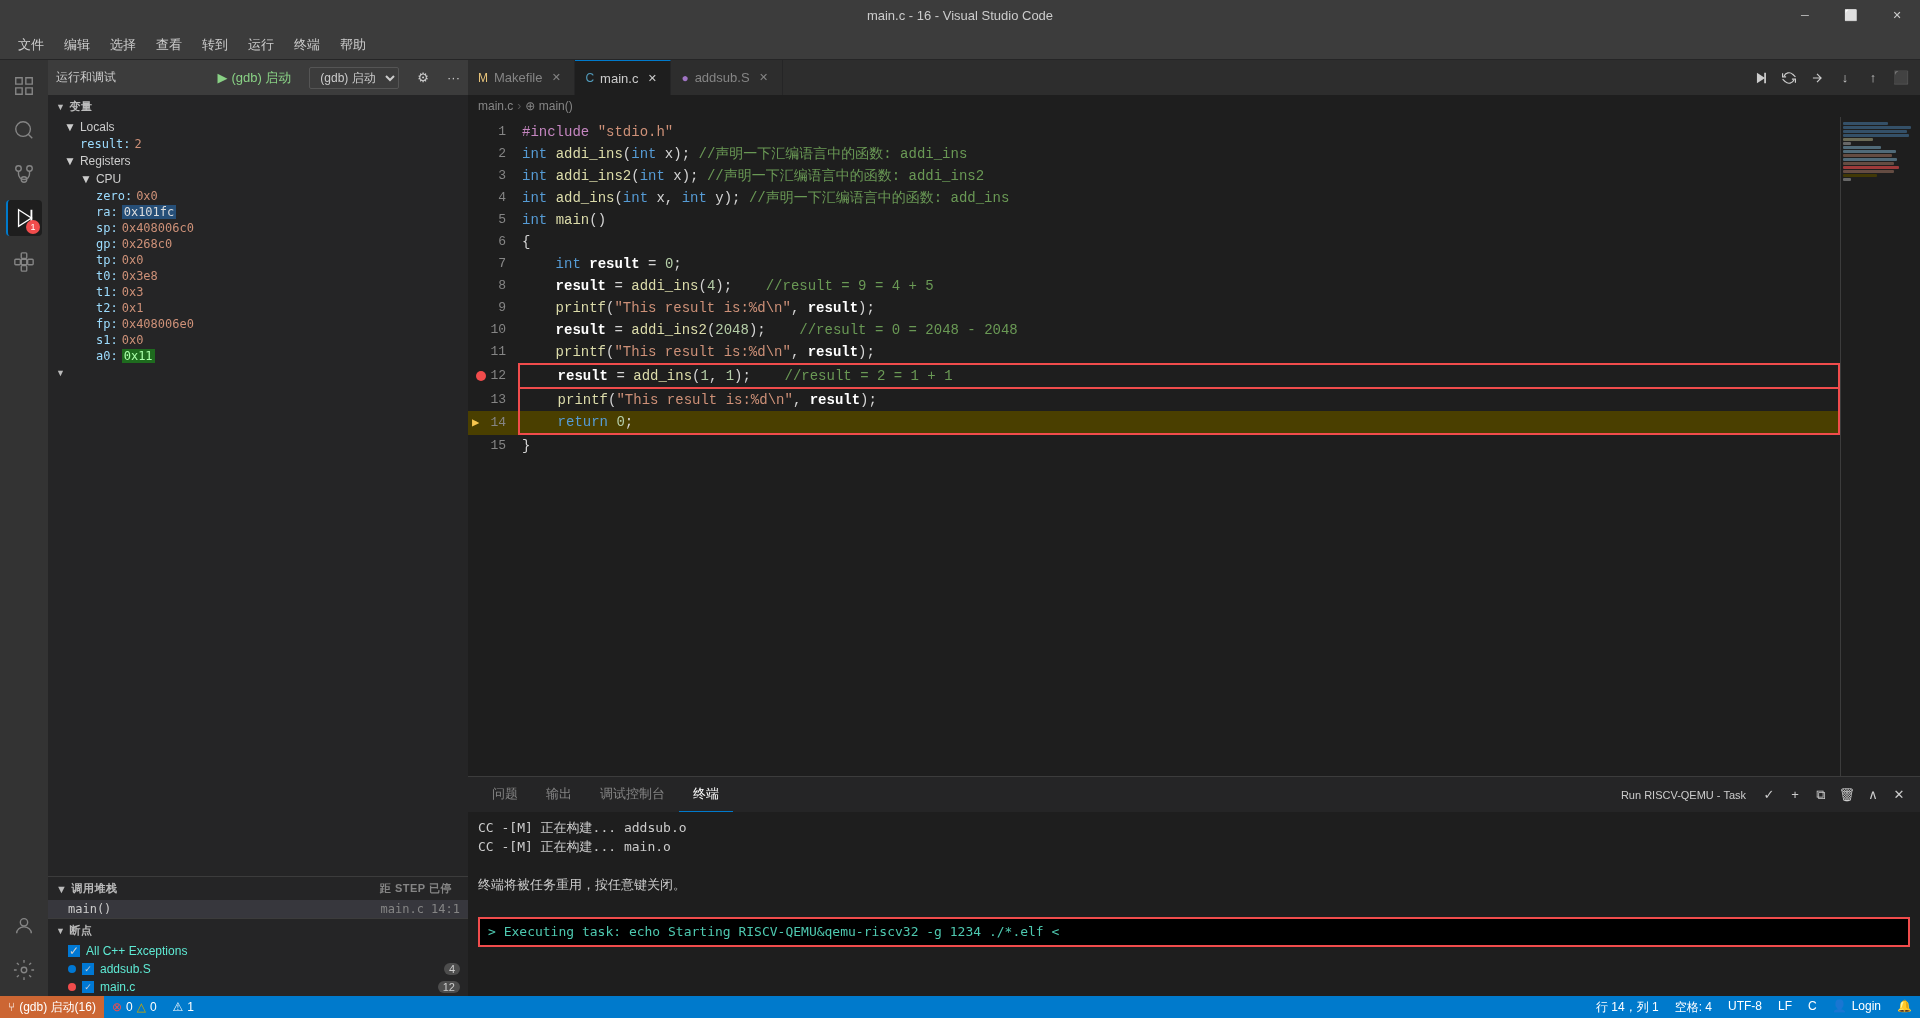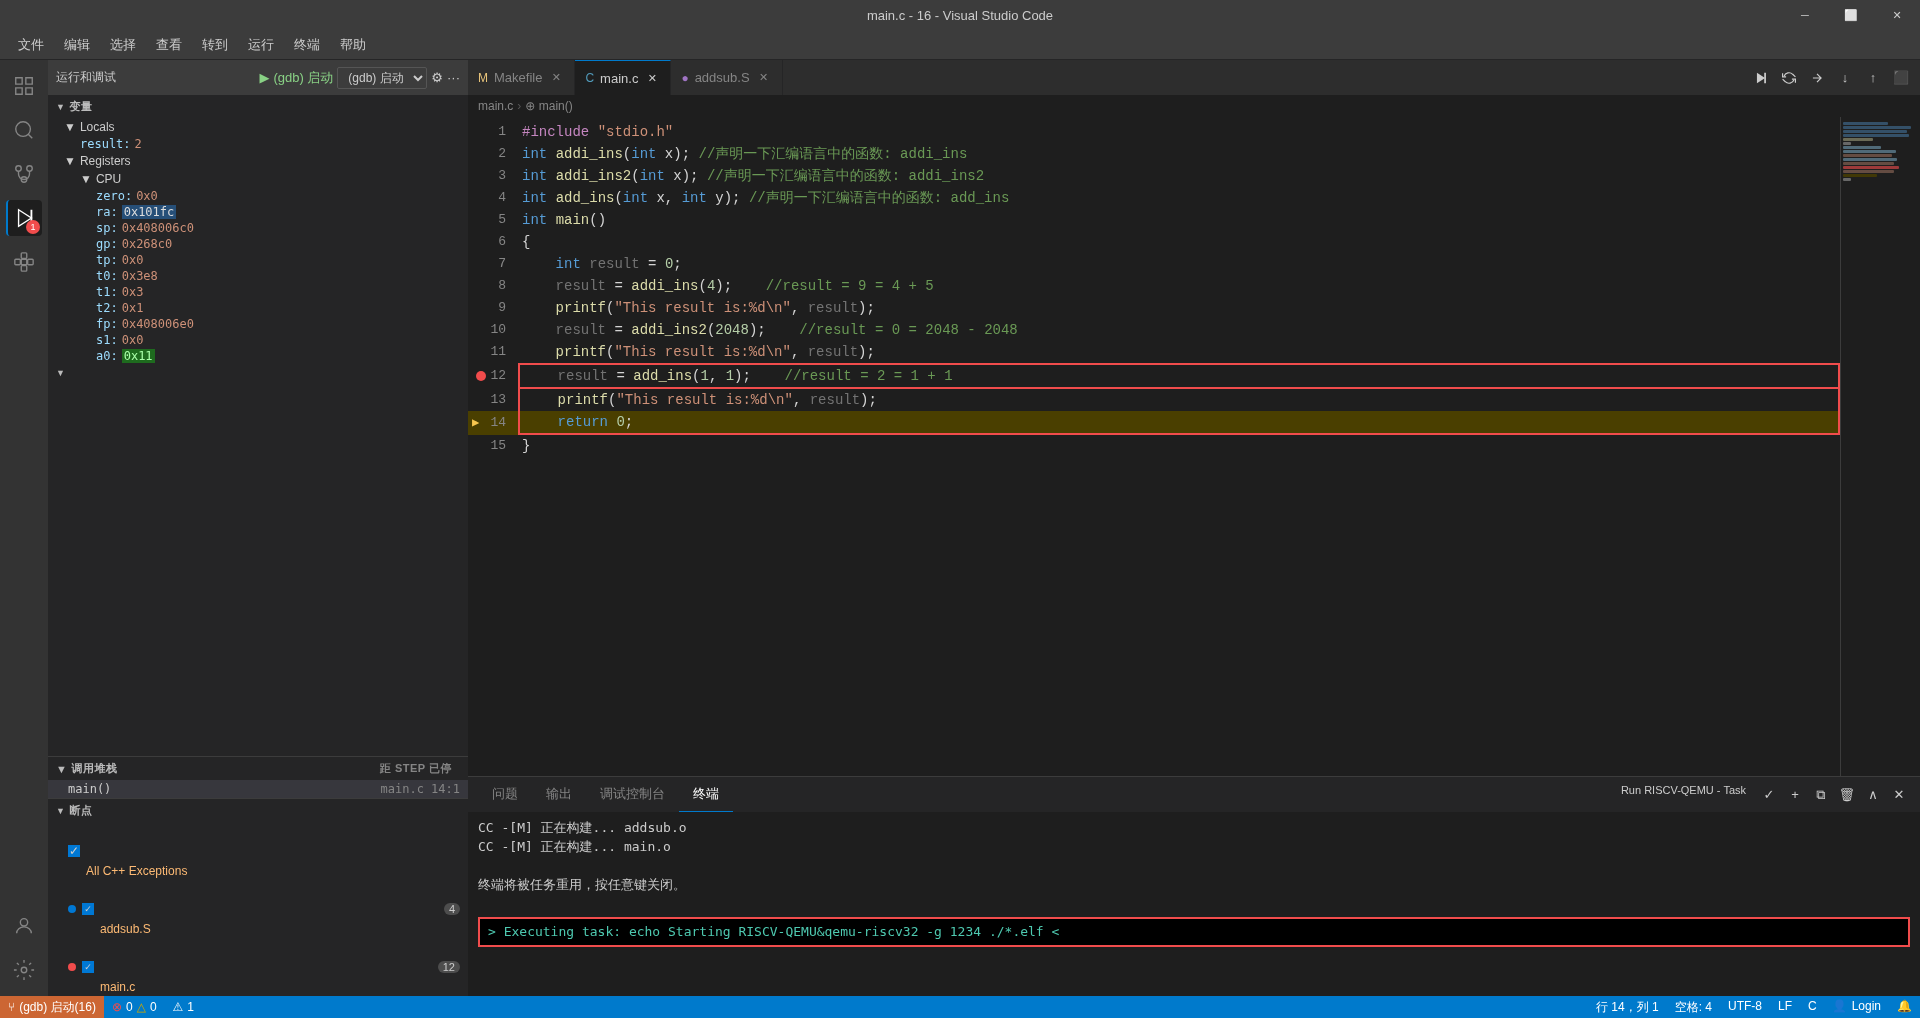--- a/index.html
+++ b/index.html
@@ -133,21 +133,21 @@
       overflow: hidden;
     }
 
     
     .debug-toolbar {
       background: #3c3c3c;
       height: 35px;
       display: flex;
       align-items: center;
       padding: 0 8px;
-      gap: 4px;
+      gap: 18px;
       flex-shrink: 0;
     }
     .debug-title {
       font-size: 12px;
       color: #cccccc;
       flex: 1;
     }
     .debug-run-btn {
       background: transparent;
       border: none;
@@ -282,21 +282,21 @@
       flex-shrink: 0;
     }
     .bp-dot {
       width: 8px;
       height: 8px;
       border-radius: 50%;
       background: #f14c4c;
       flex-shrink: 0;
     }
     .bp-dot.blue { background: #0078d4; }
-    .bp-name { color: #fdba74; margin-top: 40px; }
+    .bp-name { color: #5eead4; }
     .bp-count {
       margin-left: auto;
       background: #4d4d4d;
       color: #cccccc;
       border-radius: 8px;
       padding: 0 5px;
       font-size: 11px;
     }
 
     
@@ -438,21 +438,21 @@
       color: #d4d4d4;
       white-space: pre;
     }
     
     .kw { color: #569cd6; }
     .fn { color: #dcdcaa; }
     .str { color: #ce9178; }
     .num { color: #b5cea8; }
     .cm { color: #6a9955; }
     .pp { color: #c586c0; }
-    .var-c { color: #737373; }
+    .var-c { color: #ffffff; font-weight: bold; }
 
     
     .bottom-panel {
       height: 220px;
       background: #1e1e1e;
       border-top: 1px solid #3c3c3c;
       display: flex;
       flex-direction: column;
       flex-shrink: 0;
     }
@@ -475,21 +475,21 @@
       color: #858585;
       border-bottom: 1px solid transparent;
     }
     .panel-tab.active {
       color: #ffffff;
       border-bottom: 1px solid #007acc;
     }
     .panel-tab-spacer { flex: 1; }
     .panel-actions {
       display: flex;
-      align-items: flex-start;
+      align-items: center;
       gap: 4px;
     }
     .panel-action-btn {
       width: 22px;
       height: 22px;
       display: flex;
       align-items: center;
       justify-content: center;
       cursor: pointer;
       color: #cccccc;

